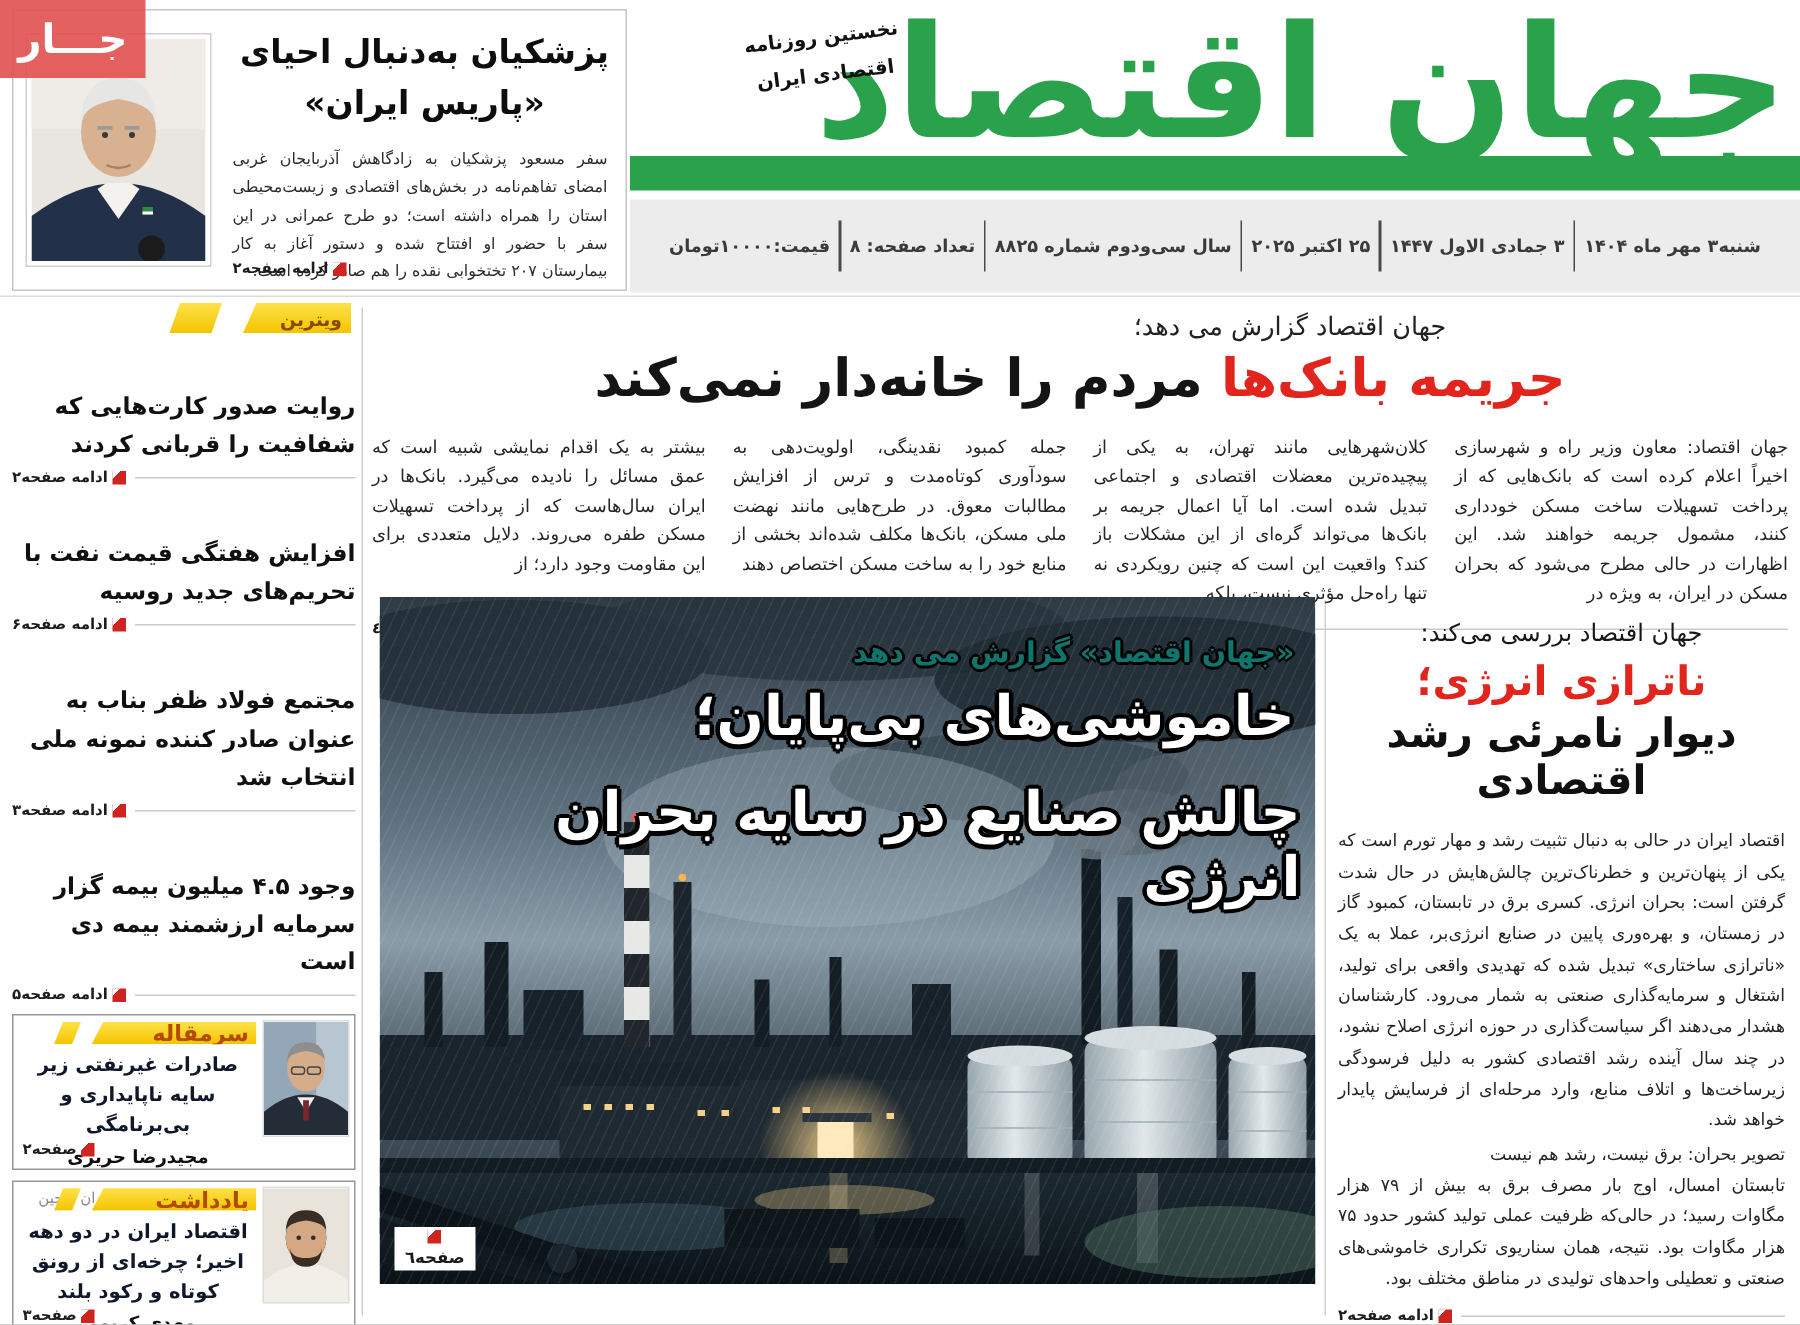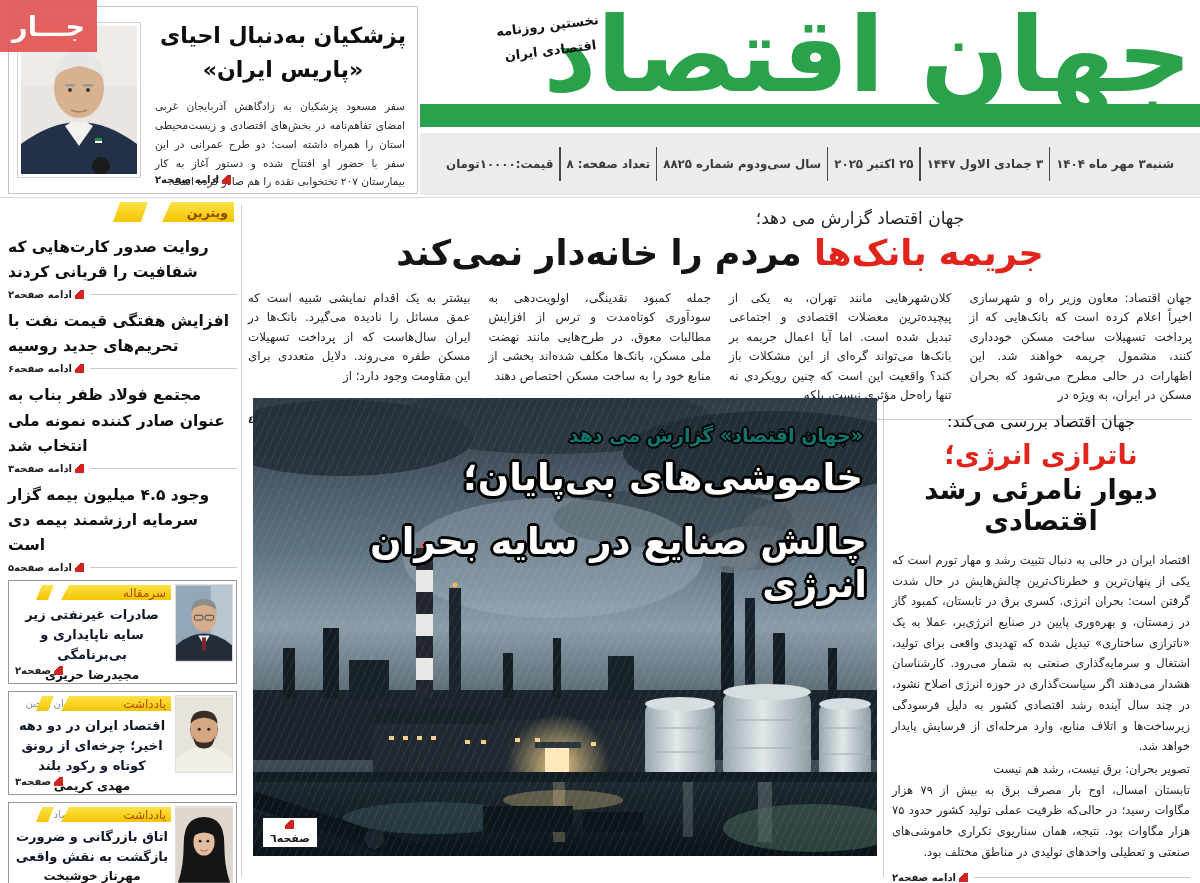--- a/index.html
+++ b/index.html
@@ -52,34 +52,34 @@
   .vb-main { position:absolute; right:3px; top:0; width:72px; height:20px;
              background:linear-gradient(180deg,#ffe24a,#f3c500);
              clip-path:polygon(9px 0,100% 0,100% 100%,0 100%);
              display:flex; align-items:center; }
   .vb-text { width:100%; text-align:left; padding-left:6px; font-size:12.5px;
              font-weight:bold; color:#8a4800; direction:rtl; text-align:right; padding-right:6px; }
   .vb-small { position:absolute; right:89px; top:0; width:35px; height:20px;
               background:linear-gradient(180deg,#ffe24a,#f3c500);
               clip-path:polygon(7px 0,100% 0,calc(100% - 7px) 100%,0 100%); }
   .v-item { padding-top:9px; }
-  .v-title { font-size:15.5px; font-weight:bold; text-align:left; line-height:1.62;
-             color:#101010; cursor:pointer; }
+  .v-title { font-size:15.5px; font-weight:bold; text-align:right; line-height:1.62;
+             color:#101010; cursor:pointer;margin-top:24px; }
   .v-item .more-row { margin-top:4px; }
 
   .op-box { position:relative; border:1px solid #979797; margin-top:7px; height:104px; }
   .op-photo { position:absolute; right:3px; top:3px; width:58px; height:78px; overflow:hidden;
               border:1px solid #ddd; }
   .op-photo svg { width:100%; height:100%; display:block; }
   .op-content { position:absolute; right:65px; left:4px; top:4px; }
   .op-label-bar { position:relative; height:15px; }
   .ol-main { position:absolute; right:0; top:0; width:110px; height:15px;
              background:linear-gradient(180deg,#ffe24a,#f3c500);
              clip-path:polygon(8px 0,100% 0,100% 100%,0 100%); display:flex; align-items:center; }
-  .ol-text { width:100%; font-size:12px; font-weight:normal; color:#b34a00;
+  .ol-text { width:100%; font-size:15px; font-weight:bold; color:#b34a00;
              text-align:right; padding-right:5px; }
   .ol-small { position:absolute; right:117px; top:0; width:18px; height:15px;
               background:linear-gradient(180deg,#ffe24a,#f3c500);
               clip-path:polygon(6px 0,100% 0,calc(100% - 6px) 100%,0 100%); }
   .op-title { font-size:13px; font-weight:bold; color:#0f172a; text-align:center;
               line-height:1.55; margin-top:5px; cursor:pointer; }
   .op-author { font-size:12px; font-weight:bold; text-align:center; margin-top:2px; color:#0f0f0f; }
   .op-role { font-size:10px; color:#8a8a8a; text-align:center; margin-top:16px; }
   .op-page { position:absolute; left:6px; bottom:4px; }
 

